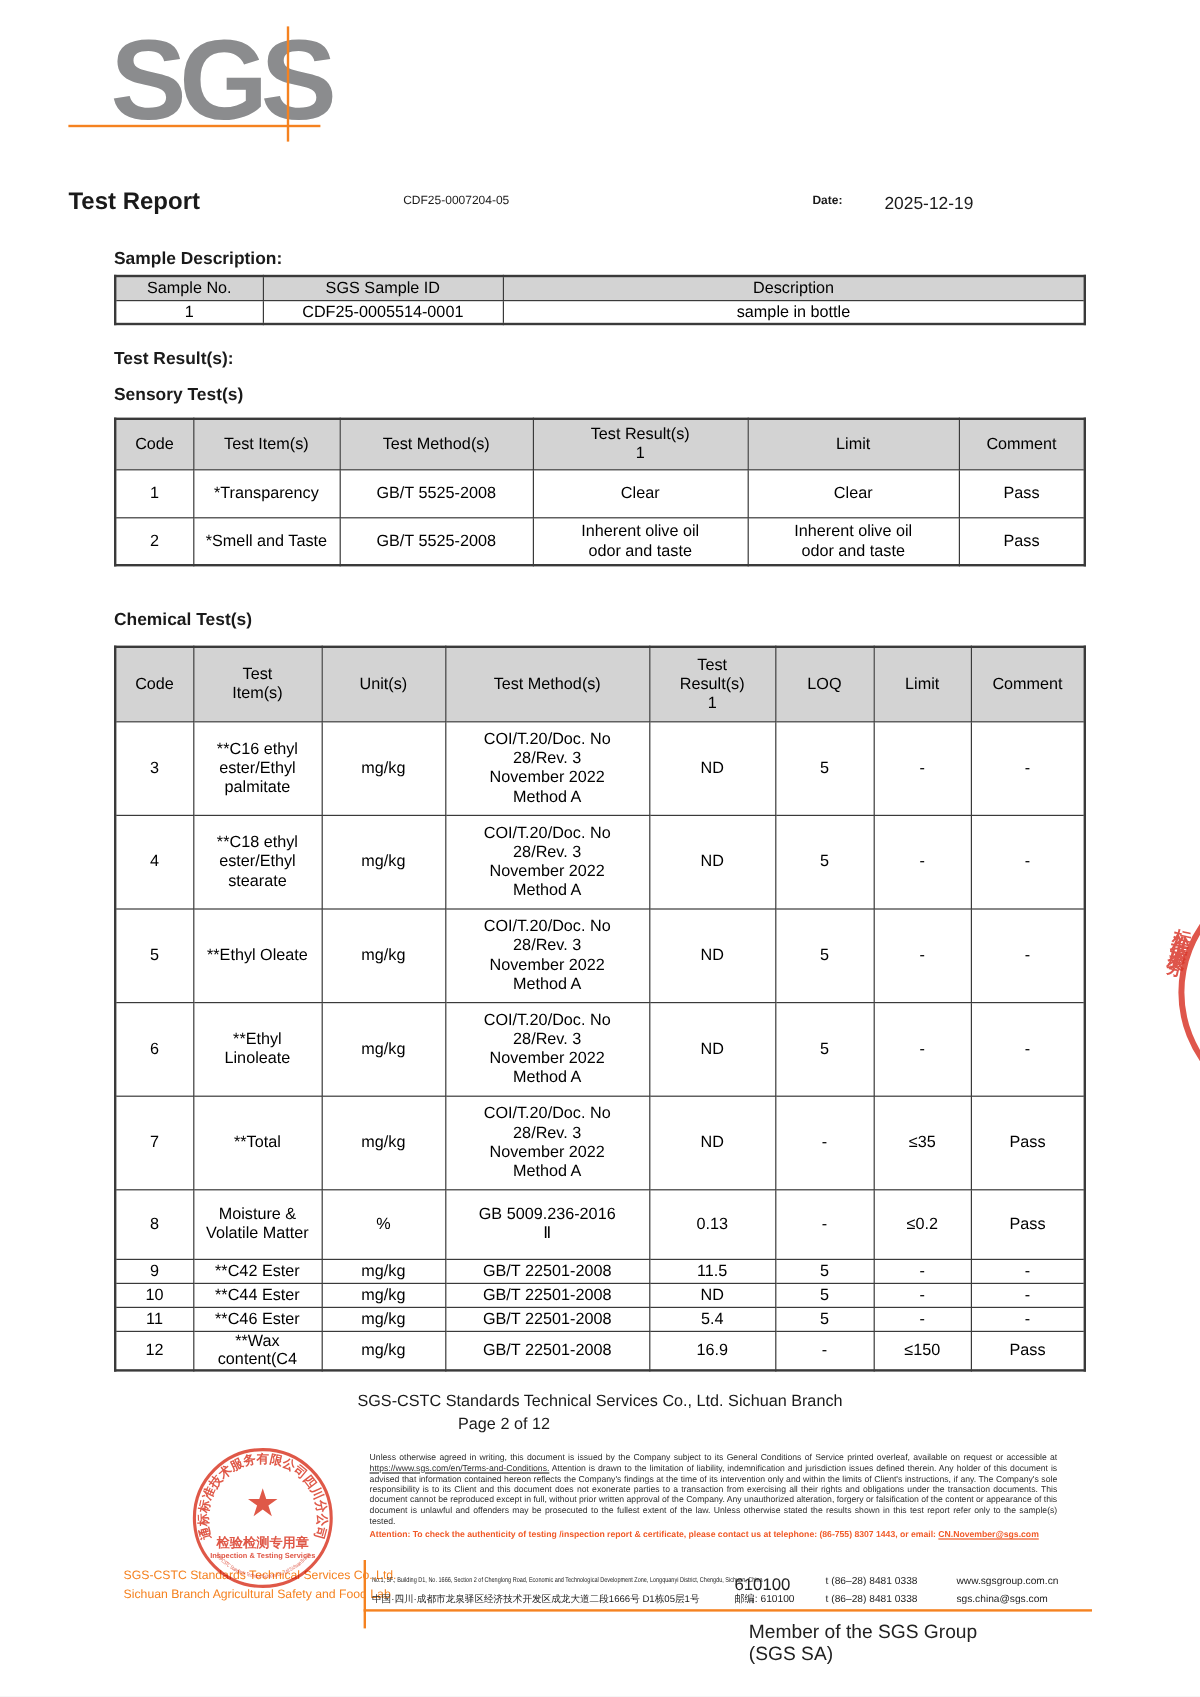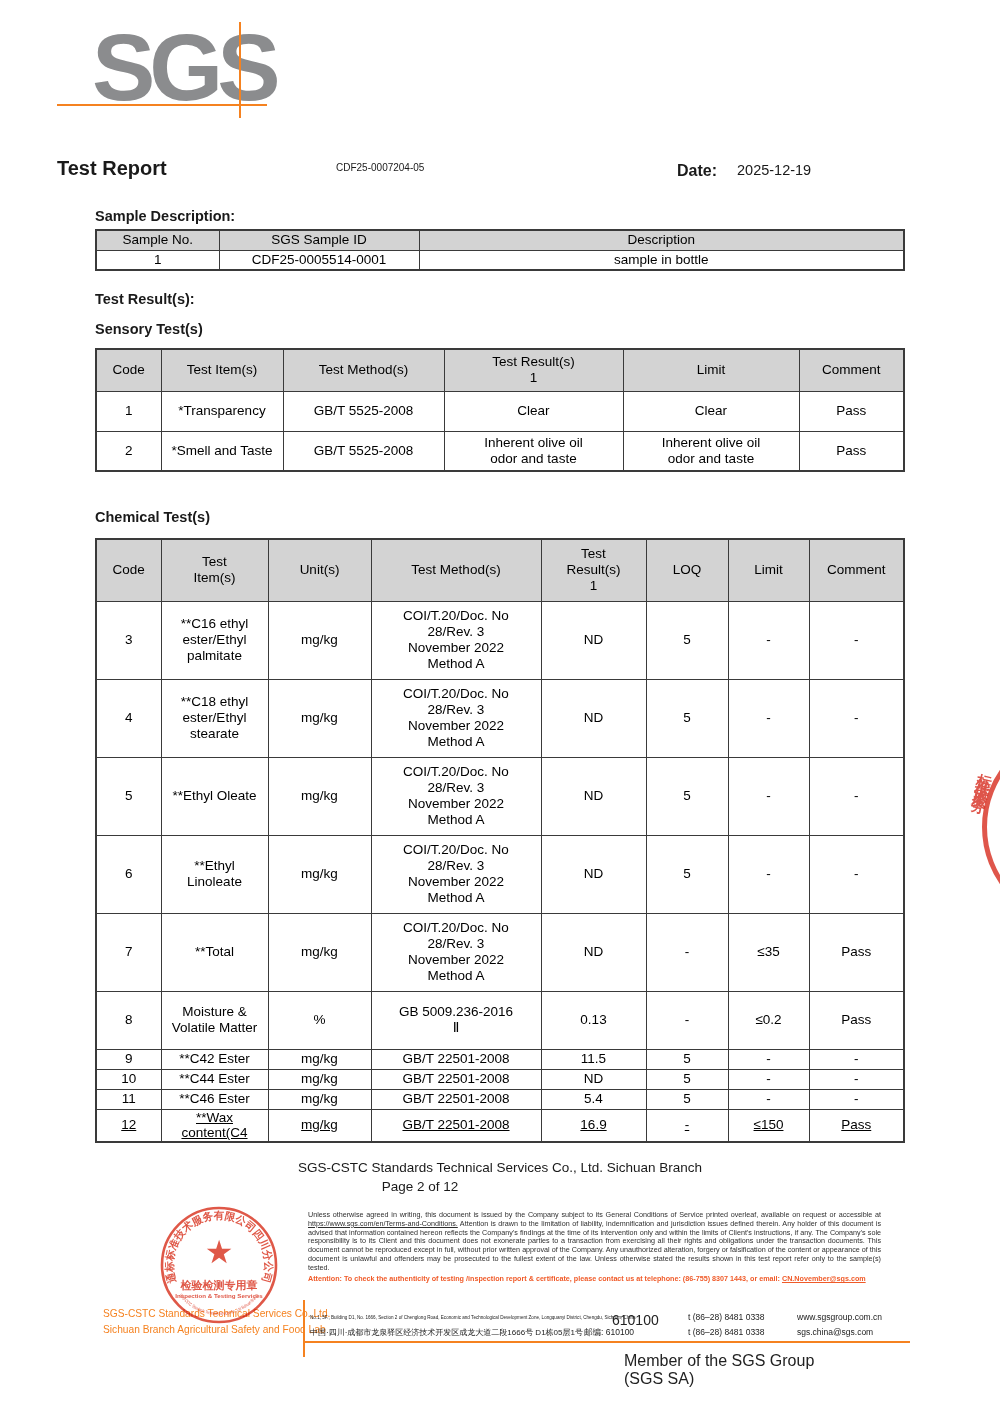--- a/index.html
+++ b/index.html
@@ -9,21 +9,21 @@
     font-family:"Liberation Sans","DejaVu Sans",sans-serif;
     padding-left:16px;
   }
   
   .sgs-logo { position:absolute; left:92px; top:22px; font-size:95px; line-height:90px;
     font-weight:bold; color:#8b8c8e; letter-spacing:-6px; }
   .logo-hline { position:absolute; left:57px; top:104px; width:210px; height:2px; background:#f58220; }
   .logo-vline { position:absolute; left:239px; top:22px; width:2px; height:96px; background:#f58220; }
   .doc-title { position:absolute; left:57px; top:157px; font-size:20px; font-weight:bold; }
   .report-no { position:absolute; left:336px; top:162px; font-size:10px; }
-  .date-label { position:absolute; left:677px; top:162px; font-size:16px; font-weight:bold; }
+  .date-label { position:absolute; left:677px; top:162px; font-size:10px; font-weight:bold; }
   .date-value { position:absolute; left:737px; top:162px; font-size:14.5px; }
   .sec { position:absolute; font-size:14.5px; font-weight:bold; }
 
   
   table.tbl { position:absolute; border-collapse:collapse; table-layout:fixed;
     font-size:13.5px; color:#000; border:2px solid #3a3a3a; }
   table.tbl td { border:1px solid #3a3a3a; text-align:center; vertical-align:middle;
     padding:0 4px; line-height:1.18; overflow:hidden; }
   table.tbl tr.hdr td { background:#d3d3d3; }
   .pre { white-space:pre-line; }
@@ -48,21 +48,21 @@
   .stamp-company.l2 { top:1322px; }
   svg.stamp { position:absolute; left:146px; top:1199px; mix-blend-mode:multiply; opacity:.92; }
 
   
   .v-orange { position:absolute; left:303px; top:1300px; width:2px; height:57px; background:#f58220; }
   .h-orange { position:absolute; left:303px; top:1341px; width:607px; height:2px; background:#f58220; }
   .addr-en { position:absolute; left:310px; top:1314px; font-size:5.9px; white-space:nowrap;
     transform:scaleX(0.78); transform-origin:left top; color:#222; }
   .addr-en-post { position:absolute; left:612px; top:1312px; font-size:14px; color:#222; }
   .addr-cn { position:absolute; left:310px; top:1327px; font-size:8px; white-space:nowrap; color:#222; }
-  .addr-cn-post { position:absolute; left:584px; top:1327px; font-size:8.5px; color:#222; }
+  .addr-cn-post { position:absolute; left:612px; top:1327px; font-size:8.5px; color:#222; }
   .addr-phone { position:absolute; left:688px; font-size:8.5px; color:#222; }
   .addr-right { position:absolute; left:797px; font-size:8.5px; color:#222; text-decoration:none; }
   .r1 { top:1312px; } .r2 { top:1327px; }
   .member-line { position:absolute; left:624px; top:1352px; width:222px; font-size:16px; color:#222; }
 
   
   .side-stamp-circle { position:absolute; left:982px; top:727px; width:190px; height:190px;
     border:5px solid #d9382c; border-radius:50%; opacity:.85; }
   .side-stamp-text { position:absolute; left:975px; top:762px; writing-mode:vertical-rl;
     font-size:15px; font-weight:bold; color:#d9382c; transform:rotate(13deg);
@@ -271,21 +271,21 @@
     <tr class="tight" style="height:20px;margin-top:23px;">
       <td>11</td>
       <td>**C46 Ester</td>
       <td>mg/kg</td>
       <td>GB/T 22501-2008</td>
       <td>5.4</td>
       <td>5</td>
       <td>-</td>
       <td>-</td>
     </tr>
-    <tr style="height:24px;text-decoration:underline;">
+    <tr style="height:24px;">
       <td>12</td>
       <td class="item-cell">**Wax content(C4</td>
       <td>mg/kg</td>
       <td>GB/T 22501-2008</td>
       <td>16.9</td>
       <td>-</td>
       <td>≤150</td>
       <td>Pass</td>
     </tr>
   </tbody>

